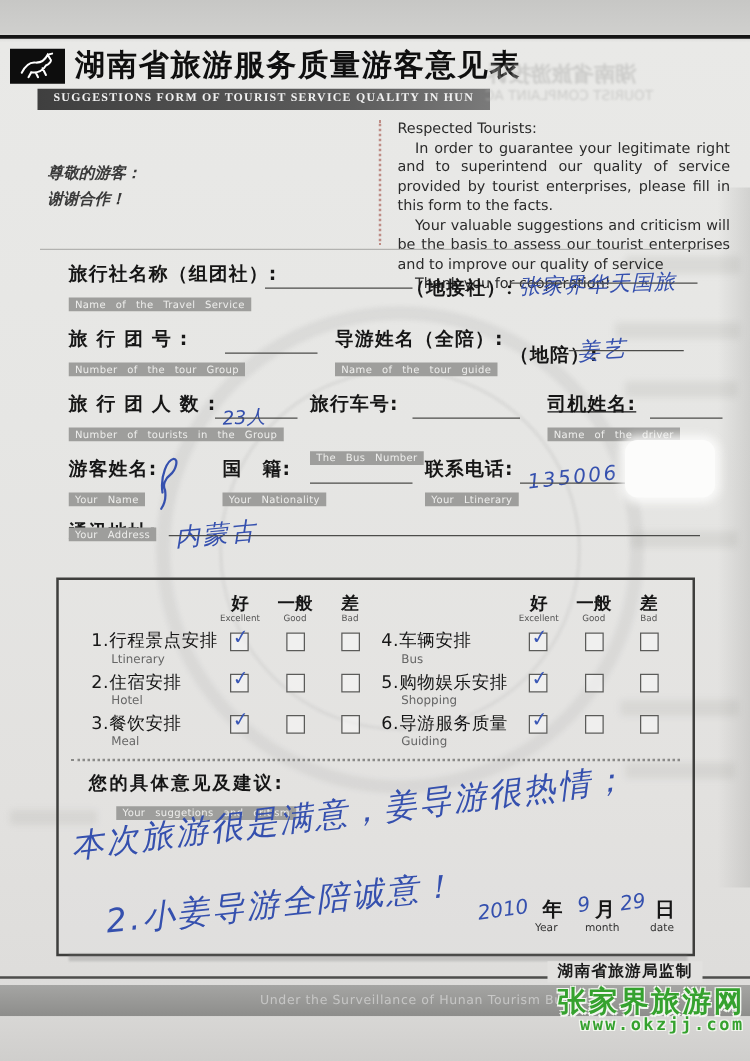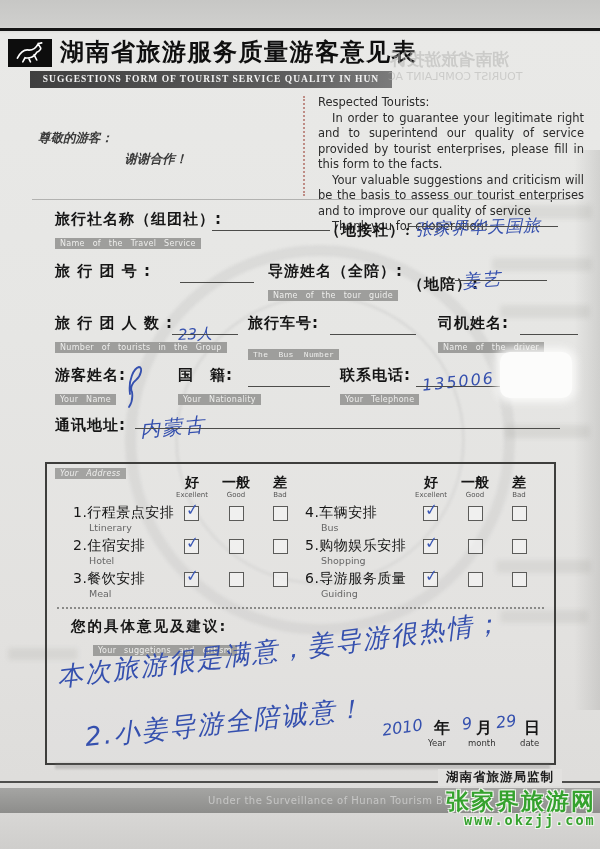--- a/index.html
+++ b/index.html
@@ -12,21 +12,21 @@
 
   
   .top-rule { position:absolute; left:0; top:28px; width:600px; height:3px; background:#151515; }
   .logo-box { position:absolute; left:8px; top:39px; width:44px; height:28px; background:#0d0d0d; display:flex; align-items:center; justify-content:center; }
   .title-cn { position:absolute; left:60px; top:36px; font-size:24px; font-weight:bold; color:#0f0f0f; letter-spacing:1.5px; }
   .subtitle-bar { position:absolute; left:30px; top:71px; width:362px; height:17px; background:linear-gradient(90deg,#3f3f3f,#5d5d5d 70%,#7a7a7a); color:#f2f2f2; font-family:"Liberation Serif", serif; font-size:9.5px; font-weight:bold; letter-spacing:1px; text-align:center; line-height:17px; }
   .mirror { transform:scaleX(-1); color:#b4b4b2; opacity:.55; filter:blur(.7px); white-space:nowrap; }
 
   
   .intro-cn { position:absolute; left:38px; top:95px; width:256px; font-family:"DejaVu Serif", serif; font-style:italic; font-weight:600; color:#3a3a3a; font-size:12.5px; line-height:21px;margin-top:32px; }
-  .intro-cn .thanks { text-align:center; padding-right:20px; }
+  .intro-cn .thanks { text-align:left; padding-right:20px; }
   .intro-divider { position:absolute; left:303px; top:96px; height:100px; border-left:2px dotted rgba(176,110,100,.75); }
   .intro-en { position:absolute; left:318px; top:95px; width:266px; color:#2b2b2b; font-size:11.5px; line-height:15.5px; text-align:justify; }
   .intro-en p { text-indent:14px; }
   .intro-en .salut { text-indent:0; }
   .intro-sep { position:absolute; left:32px; top:199px; width:536px; height:1px; background:#b2b2b0; }
 
   
   .cnlab { font-weight:bold; color:#161616; font-size:15px; letter-spacing:1px; white-space:nowrap; }
   .strip { display:inline-block; background:#9e9e9c; color:#eeeeec; font-size:8px; padding:1px 5px; letter-spacing:.3px; word-spacing:5px; white-space:nowrap; }
   .uline { position:absolute; border-bottom:1.3px solid #4c4c4a; }
@@ -119,56 +119,57 @@
   <div class="intro-sep"></div>
 
   <div class="abs cnlab" style="left:55px; top:210px;">旅行社名称（组团社）:</div>
   <div class="abs" style="left:55px; top:231px;"><span class="strip">Name of the Travel Service</span></div>
   <div class="uline" style="left:212px; top:230px; width:118px;"></div>
   <div class="abs cnlab" style="left:325px; top:221px;font-family:Liberation Serif, serif;">（地接社）:</div>
   <div class="abs hand" style="left:415px; top:216px; font-size:17px; transform:rotate(-2deg); letter-spacing:1px;">张家界华天国旅</div>
   <div class="uline" style="left:408px; top:226px; width:150px;"></div>
 
   <div class="abs cnlab" style="left:55px; top:262px;">旅 行 团 号 :</div>
+  <div class="abs" style="left:55px; top:283px;"><span class="strip">Number of the tour Group</span></div>
   <div class="uline" style="left:180px; top:282px; width:74px;"></div>
   <div class="abs cnlab" style="left:268px; top:262px;">导游姓名（全陪）:</div>
   <div class="abs" style="left:268px; top:283px;"><span class="strip">Name of the tour guide</span></div>
   <div class="abs cnlab" style="left:408px; top:275px;">（地陪）:</div>
   <div class="abs hand" style="left:462px; top:268px; font-size:18px; transform:rotate(-4deg); letter-spacing:2px;">姜艺</div>
   <div class="uline" style="left:455px; top:280px; width:92px;"></div>
 
   <div class="abs" style="left:55px; top:335px;"><span class="strip">Number of tourists in the Group</span></div>
   <div class="abs cnlab" style="left:55px; top:314px;">旅 行 团 人 数 :</div>
   <div class="abs hand" style="left:178px; top:325px; font-size:15px; transform:rotate(-3deg);">23人</div>
   <div class="uline" style="left:172px; top:334px; width:66px;"></div>
   <div class="abs cnlab" style="left:248px; top:314px;">旅行车号:</div>
-  <div class="abs" style="left:248px; top:344px;font-family:Liberation Mono, monospace;"><span class="strip">The Bus Number</span></div>
+  <div class="abs" style="left:248px; top:354px;"><span class="strip">The Bus Number</span></div>
   <div class="uline" style="left:330px; top:334px; width:86px;"></div>
-  <div class="abs cnlab" style="left:438px; top:314px;">司机姓名:</div>
+  <div class="abs cnlab" style="left:438px; top:314px;text-decoration:underline;">司机姓名:</div>
   <div class="abs" style="left:438px; top:335px;"><span class="strip">Name of the driver</span></div>
   <div class="uline" style="left:520px; top:334px; width:58px;"></div>
 
   <div class="abs cnlab" style="left:55px; top:366px;">游客姓名:</div>
   <div class="abs" style="left:55px; top:387px;"><span class="strip">Your Name</span></div>
   <div class="abs" style="left:122px; top:362px;">
     <svg width="26" height="46" viewBox="0 0 26 46">
       <path d="M8 32 C6 18 12 6 17 5 C21 5 19 14 14 18 C10 21 8 26 10 30 C11 36 9 42 7 45" stroke="#3550ae" fill="none" stroke-width="1.8" stroke-linecap="round"></path>
     </svg>
   </div>
   <div class="abs cnlab" style="left:178px; top:366px;">国　籍:</div>
   <div class="abs" style="left:178px; top:387px;"><span class="strip">Your Nationality</span></div>
   <div class="uline" style="left:248px; top:386px; width:82px;"></div>
   <div class="abs cnlab" style="left:340px; top:366px;">联系电话:</div>
-  <div class="abs" style="left:340px; top:387px;"><span class="strip">Your Telephone</span></div>
+  <div class="abs" style="left:340px; top:387px;"><span class="strip">Your Ltinerary</span></div>
   <div class="abs hand" style="left:422px; top:372px; font-size:16px; transform:rotate(-6deg); letter-spacing:2px;">135006</div>
   <div class="uline" style="left:416px; top:386px; width:130px;"></div>
   <div class="redact" style="left:500px; top:352px; width:72px; height:46px;"></div>
 
   <div class="abs cnlab" style="left:55px; top:416px;">通讯地址:</div>
-  <div class="abs" style="left:55px; top:461px;font-style:italic;"><span class="strip">Your Address</span></div>
+  <div class="abs" style="left:55px; top:415px;"><span class="strip">Your Address</span></div>
   <div class="abs hand" style="left:140px; top:414px; font-size:20px; transform:rotate(-5deg); letter-spacing:2px;">内蒙古</div>
   <div class="uline" style="left:135px; top:428px; width:425px;"></div>
 
   <div class="rate-box">
 
     <div class="colhead" style="left:125px; top:10px;">
       <span class="c">
           <span class="cn">好</span>
           <span class="en">Excellent</span>
         </span>

